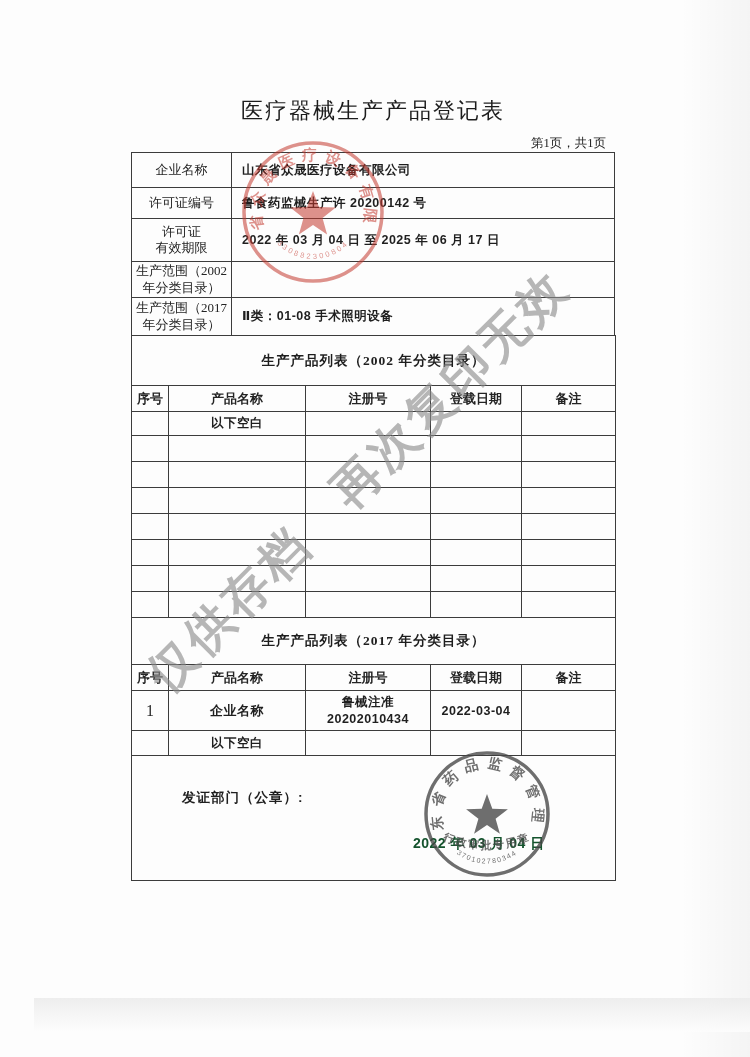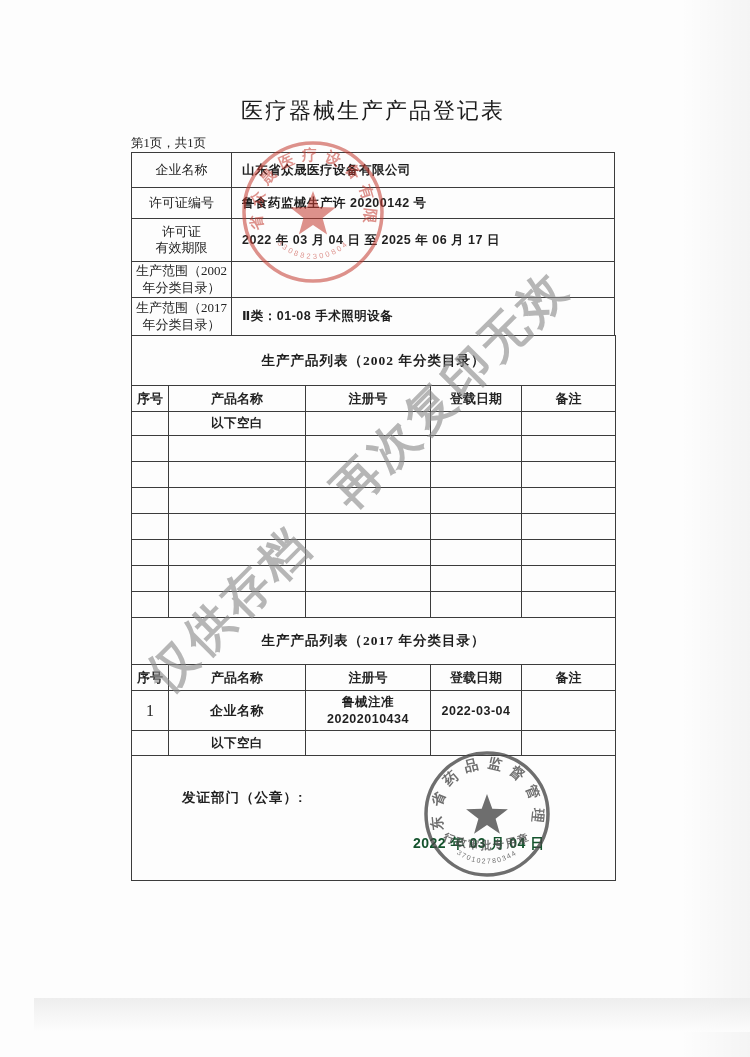--- a/index.html
+++ b/index.html
@@ -21,22 +21,22 @@
     position:absolute; left:34px; right:0; top:998px; height:34px;
     background:linear-gradient(to bottom,#ebebeb 0%,#f5f5f5 55%,#fdfdfd 100%);
     opacity:.85; z-index:0;
   }
   .doc-title{
     position:absolute; left:131px; top:96px; width:484px;
     text-align:center; font-size:22px; font-weight:normal;
     letter-spacing:2px; color:#1c1c1c;
   }
   .page-indicator{
-    position:absolute; left:131px; top:135px; width:481px;
-    text-align:left; font-size:12.5px; color:#222;
+    position:absolute; left:125px; top:135px; width:481px;
+    text-align:right; font-size:12.5px; color:#222;
   }
   .form{ position:absolute; left:131px; top:152px; width:484px; z-index:1; }
   table{ border-collapse:collapse; table-layout:fixed; width:484px; }
   table.products{ margin-top:-1px; }
   td{ border:1px solid #3c3c3c; vertical-align:middle; overflow:hidden; }
 
   
   .info td.lbl{ width:100px; text-align:center; font-size:13px; color:#242424; line-height:1.25; }
   .info td.val{ padding-left:10px; font-family:"Liberation Sans","DejaVu Sans",sans-serif;
                 font-weight:bold; font-size:12.5px; color:#1f1f1f; letter-spacing:.5px; }

